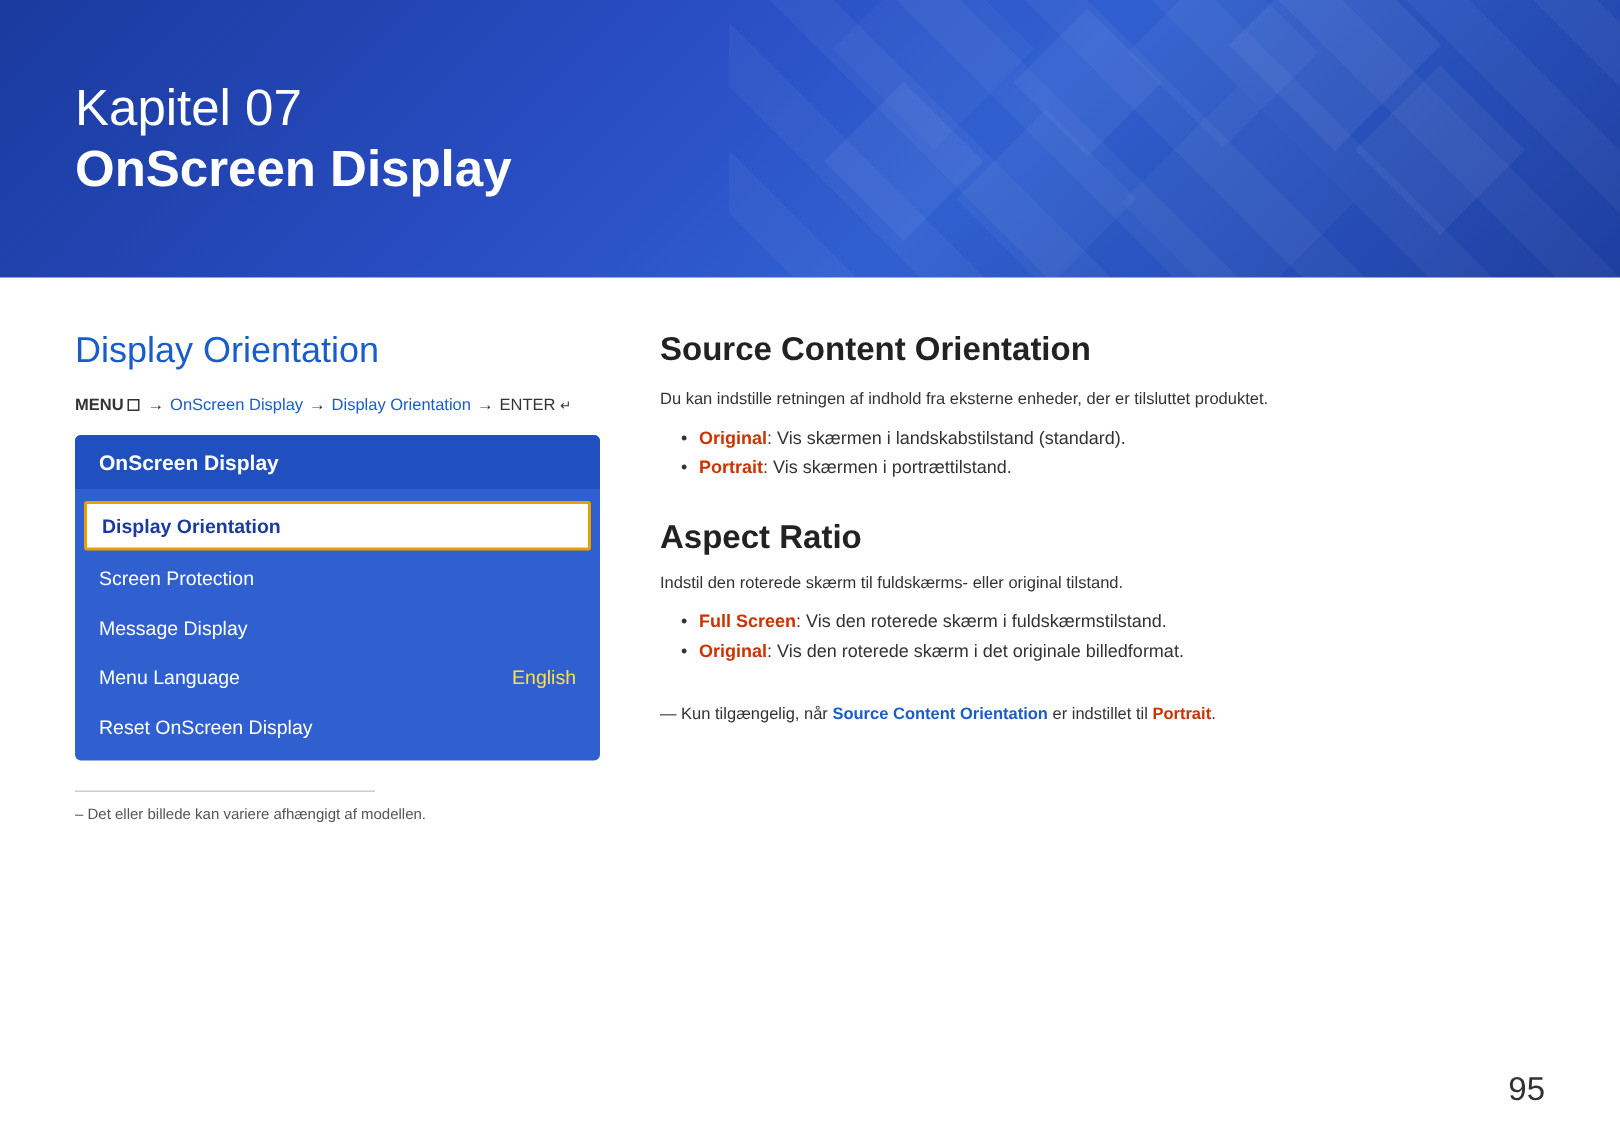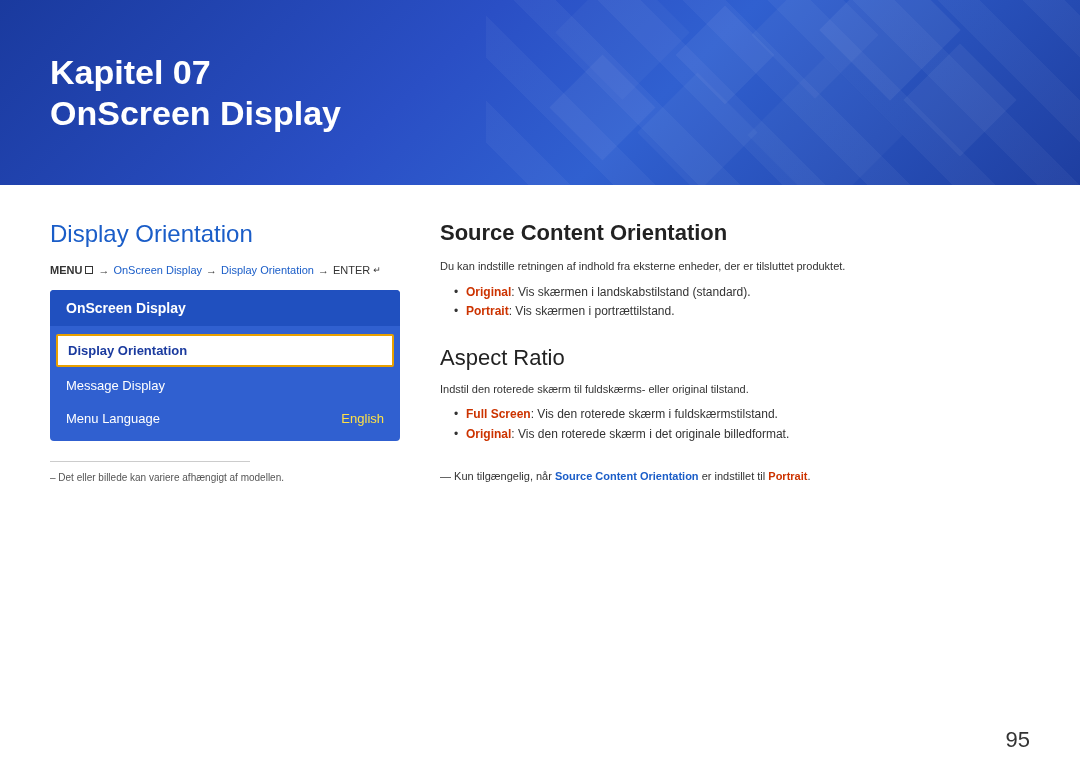--- a/index.html
+++ b/index.html
@@ -59,21 +59,21 @@
       transform: rotate(45deg);
     }
 
     .header-title {
       color: #ffffff;
       z-index: 1;
     }
 
     .header-title .chapter {
       font-size: 34px;
-      font-weight: 700;
+      font-weight: 400;
       line-height: 1.2;
     }
 
     .header-title .main-title {
       font-size: 34px;
       font-weight: 700;
       line-height: 1.2;
     }
 
     
@@ -190,21 +190,21 @@
 
     .right-section-title {
       font-size: 22px;
       font-weight: 600;
       color: #222;
       margin-bottom: 12px;
     }
 
     .right-section-subtitle {
       font-size: 22px;
-      font-weight: 400;
+      font-weight: 700;
       color: #222;
       margin-bottom: 10px;
       margin-top: 24px;
     }
 
     .description {
       font-size: 11px;
       color: #333;
       margin-bottom: 8px;
       line-height: 1.5;
@@ -249,21 +249,21 @@
     }
 
     .note-line::before {
       content: '— ';
       color: #333;
     }
 
     
     .page-number {
       position: absolute;
-      bottom: 10px;
+      bottom: 24px;
       right: 50px;
       font-size: 22px;
       color: #333;
       font-weight: 300;
     }
   </style>
 </head>
 <body>
 
 <div class="header-banner">
@@ -300,25 +300,31 @@
         <span style="font-size:9px;vertical-align:middle;margin-left:1px;">↵</span>
     </div>
 
     <div class="menu-box">
       <div class="menu-header">OnScreen Display</div>
       <div class="menu-items">
         <div class="menu-item active">
           <span>Display Orientation</span>
         </div>
         <div class="menu-item">
+          <span>Screen Protection</span>
+        </div>
+        <div class="menu-item">
           <span>Message Display</span>
         </div>
         <div class="menu-item">
           <span>Menu Language</span>
           <span class="value">English</span>
+        </div>
+        <div class="menu-item">
+          <span>Reset OnScreen Display</span>
         </div>
       </div>
     </div>
 
     <div class="divider-line"></div>
     <p class="footnote">– Det eller billede kan variere afhængigt af modellen.</p>
   </div>
 
   <div class="right-column">
     <h2 class="right-section-title">Source Content Orientation</h2>

